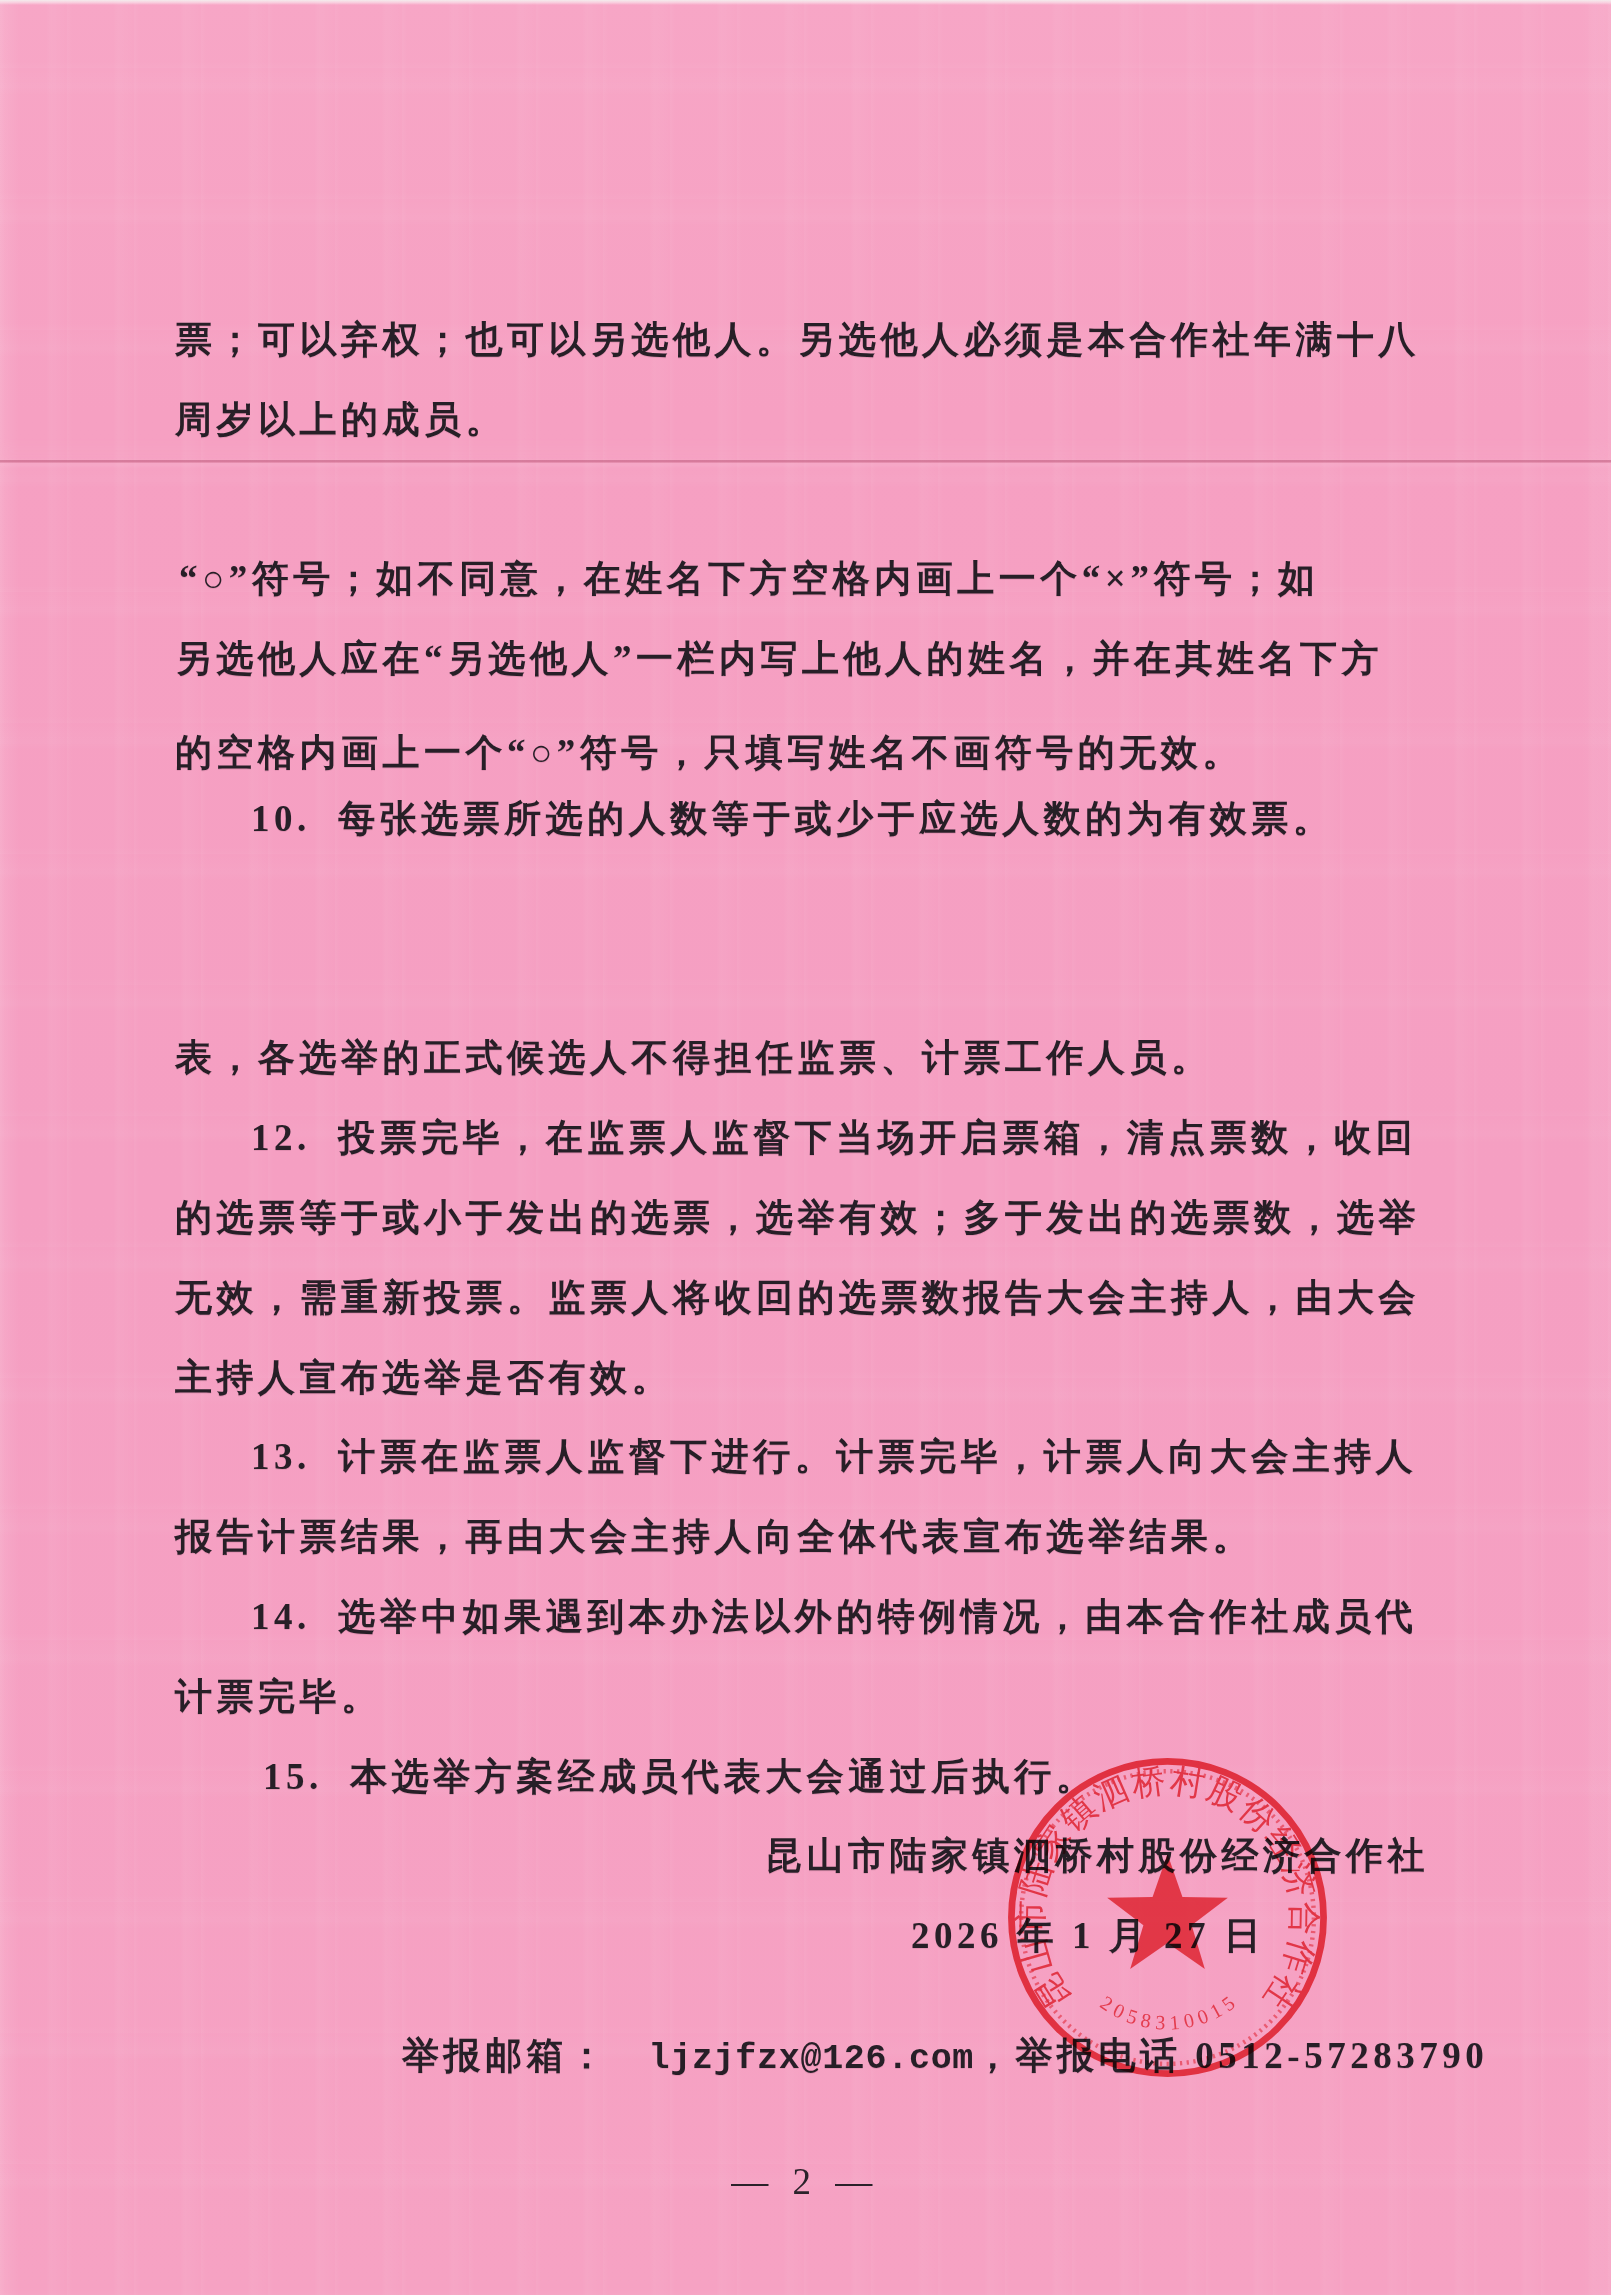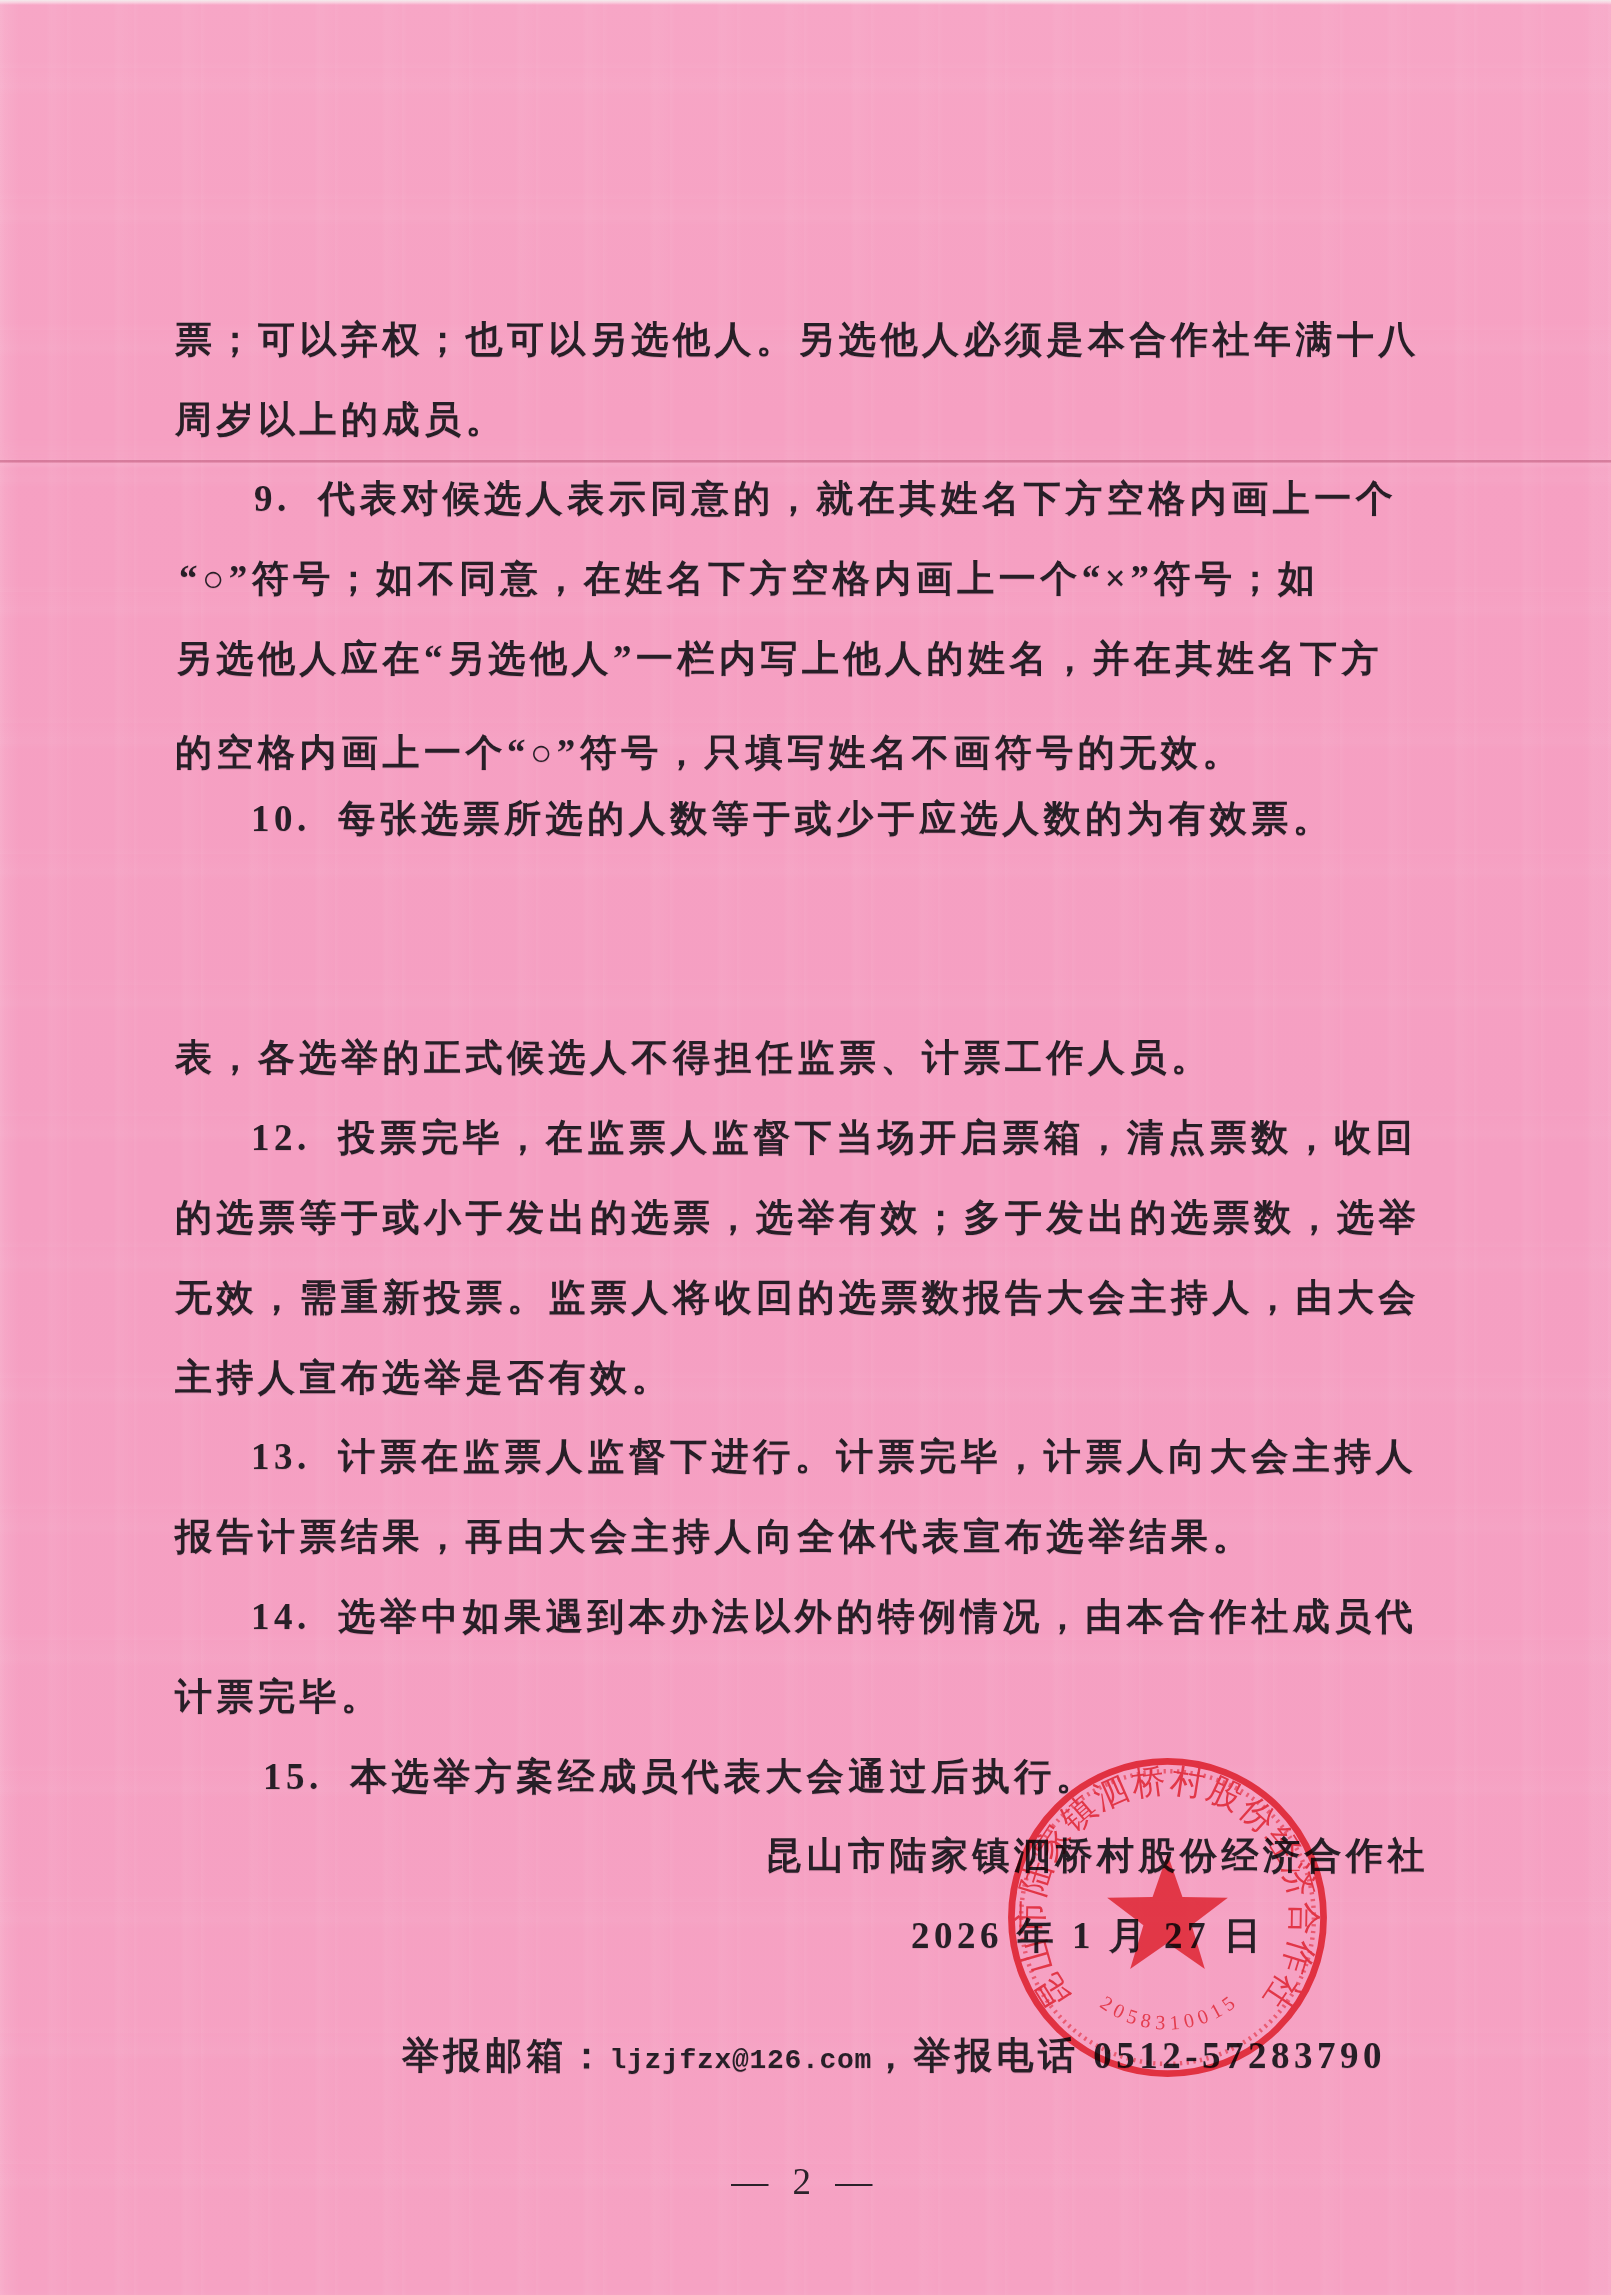--- a/index.html
+++ b/index.html
@@ -37,22 +37,23 @@
     font-size:37px;
     line-height:43px;
     letter-spacing:4.5px;
     white-space:pre;
     color:#271f27;
     text-shadow:0 0.7px 0 rgba(90,30,60,.12);
     font-weight:bold;
   }
   .mono{
     font-family:"Liberation Mono","DejaVu Sans Mono",monospace;
-    font-size:28px;
+    font-size:35px;
     letter-spacing:0.7px;
+    margin-left:39px;
   }
   .pagenum{
     position:absolute;left:0;top:2160px;width:1611px;
     text-align:center;
     font-size:37px;letter-spacing:7.5px;
     color:#2a222a;
   }
   .seal{
     position:absolute;left:992px;top:1742px;
     width:351px;height:351px;
@@ -66,21 +67,20 @@
 </style>
 </head>
 <body>
 
 <div class="page">
   <div class="top-edge"></div>
   <div class="crease"></div>
 
   <div class="line" style="left:175px;top:318px">票；可以弃权；也可以另选他人。另选他人必须是本合作社年满十八</div>
   <div class="line" style="left:175px;top:398px">周岁以上的成员。</div>
-  <div class="line" style="left:254px;top:477px">9.  代表对候选人表示同意的，就在其姓名下方空格内画上一个</div>
   <div class="line" style="left:179px;top:557px">“○”符号；如不同意，在姓名下方空格内画上一个“×”符号；如</div>
   <div class="line" style="left:175px;top:637px">另选他人应在“另选他人”一栏内写上他人的姓名，并在其姓名下方</div>
   <div class="line" style="left:175px;top:731px">的空格内画上一个“○”符号，只填写姓名不画符号的无效。</div>
   <div class="line" style="left:251px;top:797px">10.  每张选票所选的人数等于或少于应选人数的为有效票。</div>
   <div class="line" style="left:175px;top:1036px">表，各选举的正式候选人不得担任监票、计票工作人员。</div>
   <div class="line" style="left:251px;top:1116px">12.  投票完毕，在监票人监督下当场开启票箱，清点票数，收回</div>
   <div class="line" style="left:175px;top:1196px">的选票等于或小于发出的选票，选举有效；多于发出的选票数，选举</div>
   <div class="line" style="left:175px;top:1276px">无效，需重新投票。监票人将收回的选票数报告大会主持人，由大会</div>
   <div class="line" style="left:175px;top:1356px">主持人宣布选举是否有效。</div>
   <div class="line" style="left:251px;top:1435px">13.  计票在监票人监督下进行。计票完毕，计票人向大会主持人</div>

